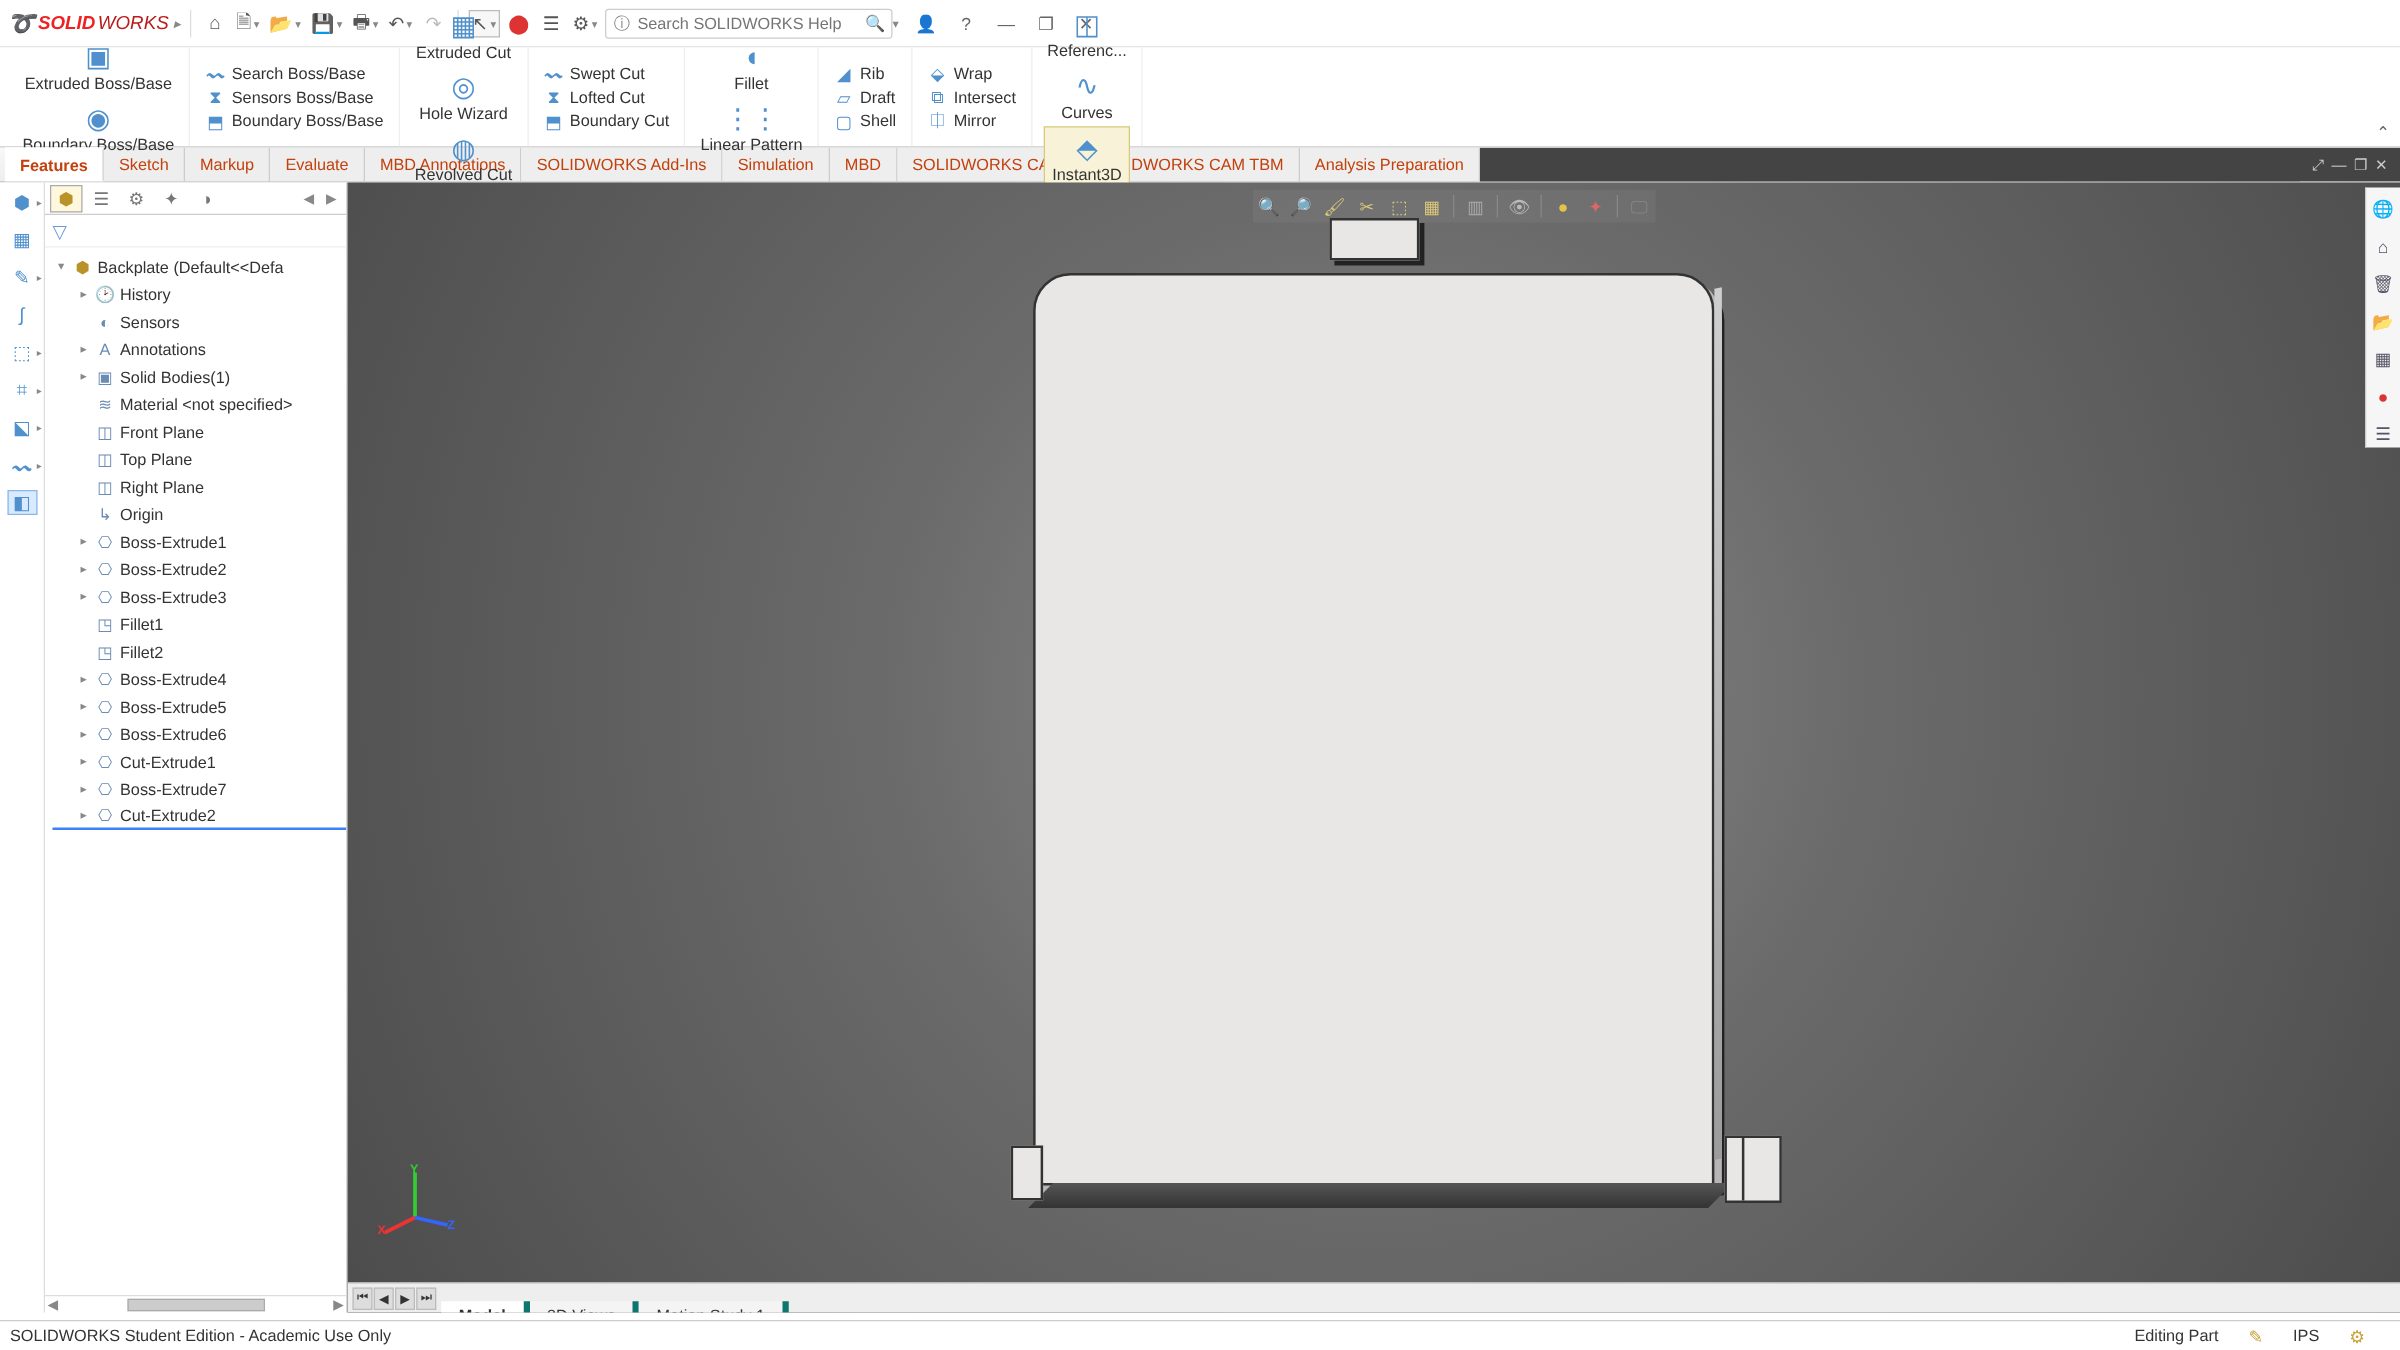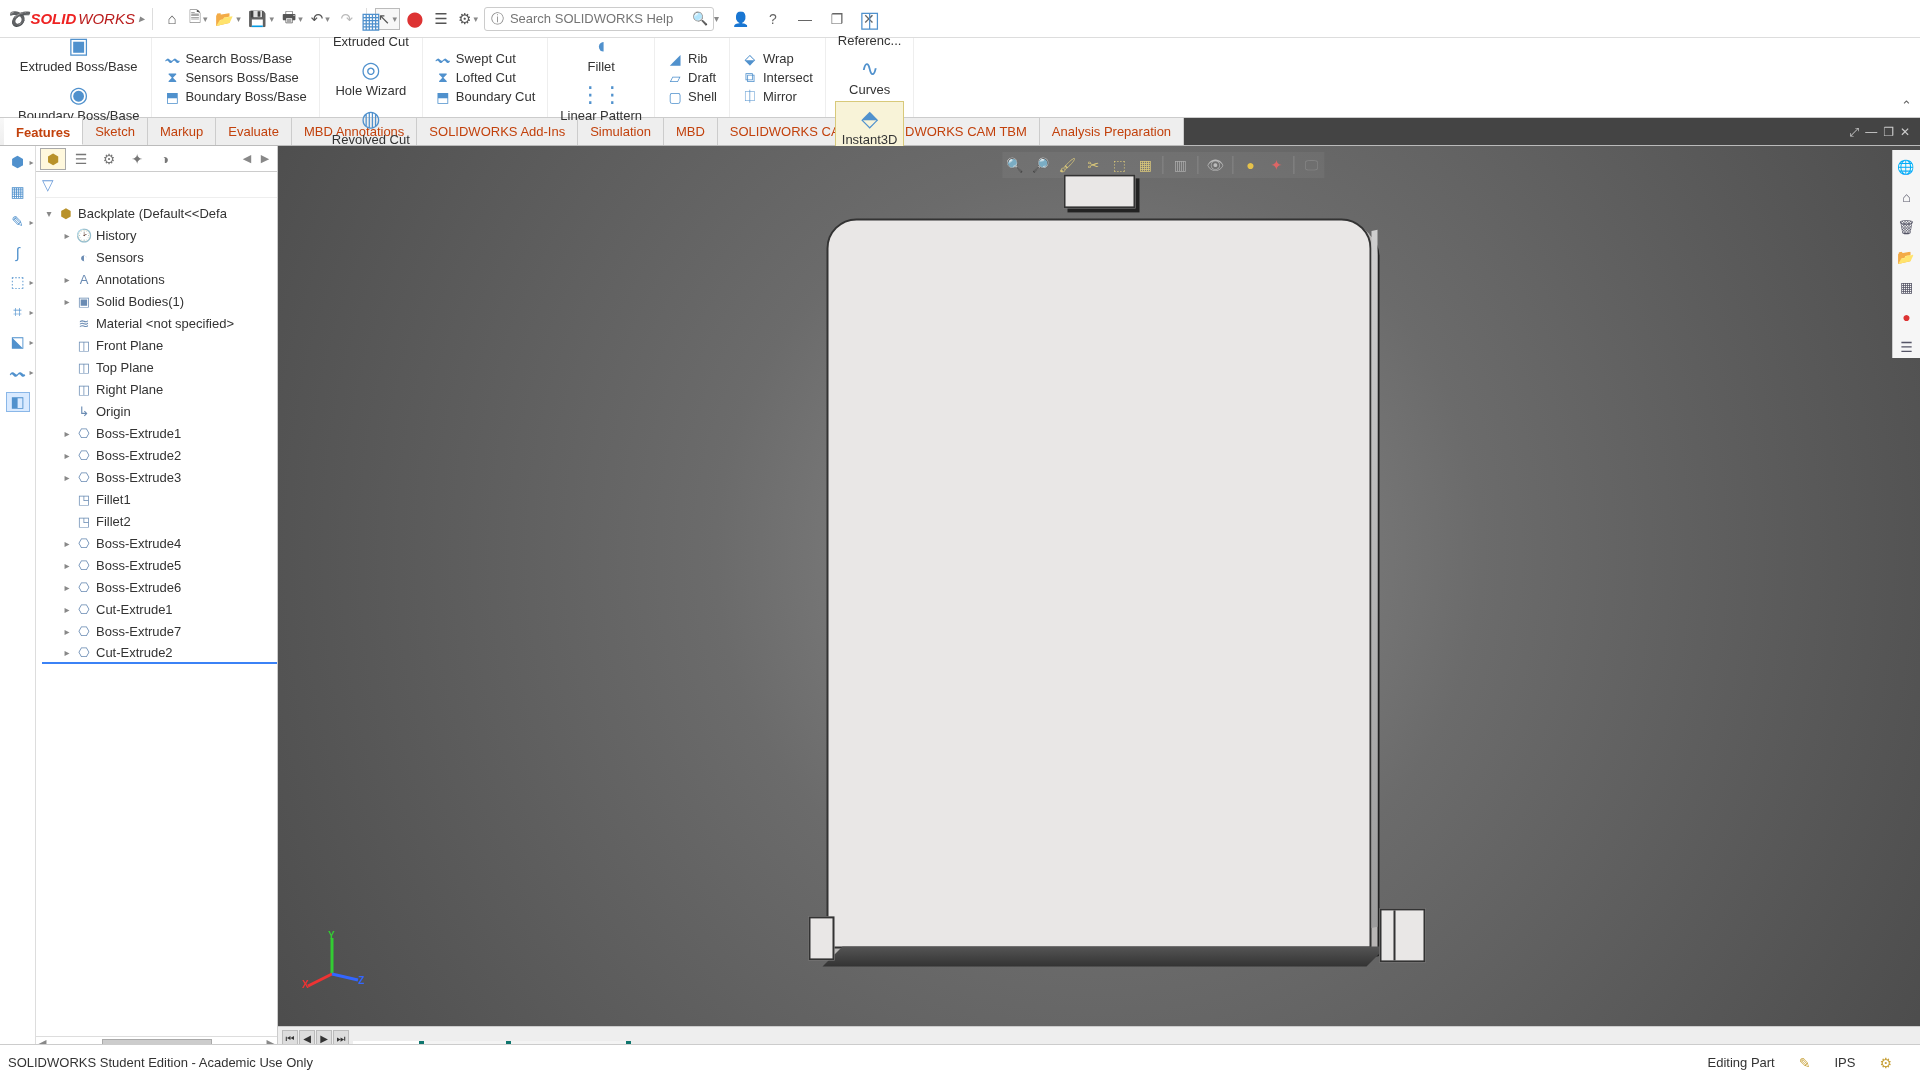--- a/index.html
+++ b/index.html
@@ -90,21 +90,21 @@
 .triad svg{position:absolute; left:0; top:0;}
 
 
 .bottom-tabs { position:absolute; left:0; bottom:0; right:0; height:24px; background:#eee; border-top:1px solid #ccc; display:flex; align-items:center; font-size:13px;}
 .bottom-tabs .nav{display:flex; padding:0 4px; gap:1px;}
 .bottom-tabs .nav span{width:16px; height:18px; background:#ddd; border:1px solid #bbb; display:flex; align-items:center; justify-content:center; font-size:10px; cursor:pointer;}
 .bottom-tabs .btab{ padding:0 14px; height:100%; display:flex; align-items:center; border-right:5px solid #0f766e; cursor:pointer; background:#f4f4f4;margin-top:28px;}
 .bottom-tabs .btab.active{ background:#fff; font-weight:bold;}
 
 
-.status { position:absolute; left:0; right:0; bottom:0; height:36px; background:#fff; border-top:1px solid #ccc; display:flex; align-items:center; font-size:13px; padding:0 8px; justify-content:space-between;}
+.status { position:absolute; left:0; right:0; bottom:0; height:24px; background:#fff; border-top:1px solid #ccc; display:flex; align-items:center; font-size:13px; padding:0 8px; justify-content:space-between;}
 .status .right{display:flex; align-items:center; gap:24px; padding-right:20px;}
 .status .ico{font-size:14px; color:#c8a23b;}
 </style>
 </head>
 <body>
 
 <div class="titlebar">
   <span class="logo">
     <span class="ds">➰</span>
     <span style="color:#e22">SOLID</span>

